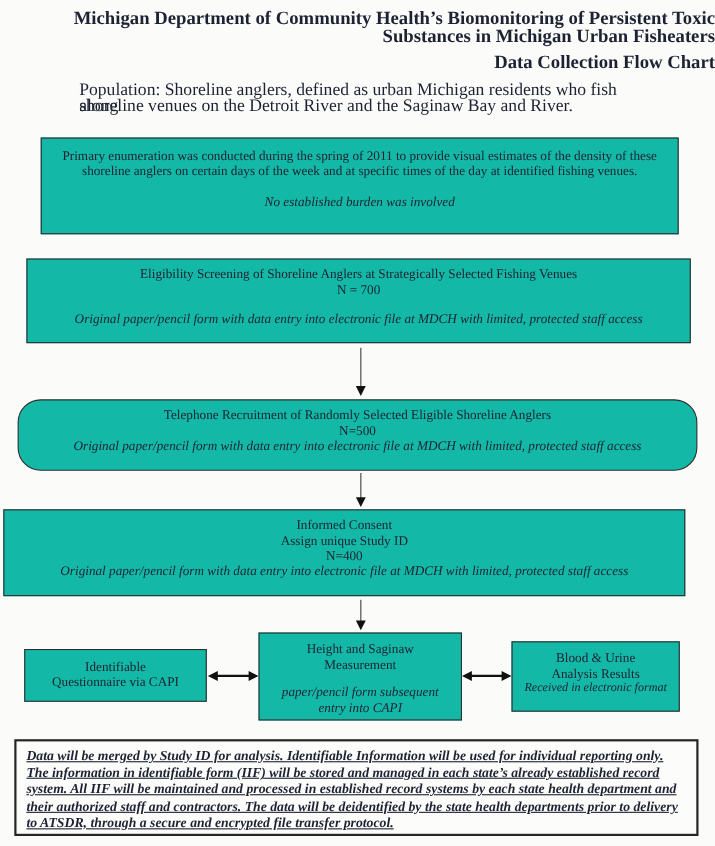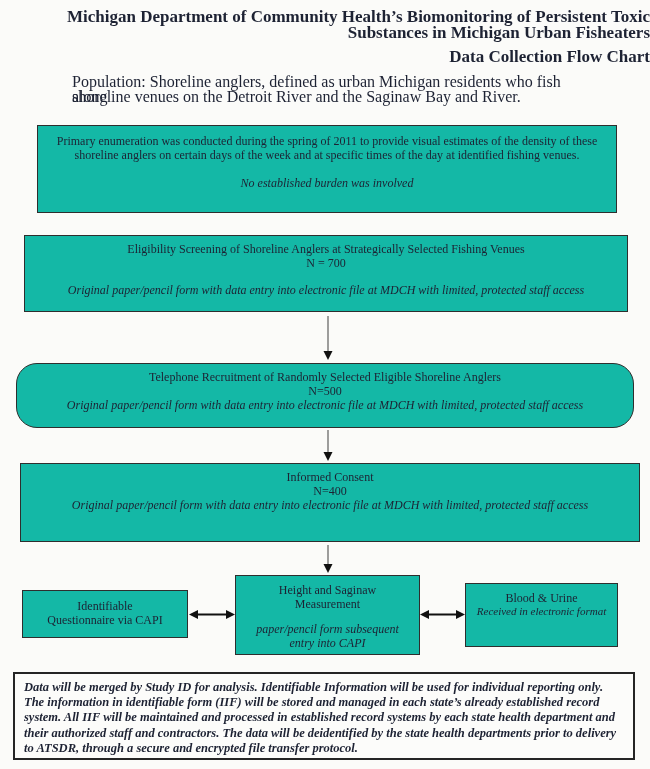--- a/index.html
+++ b/index.html
@@ -31,20 +31,21 @@
   .small-note { font-style: italic; font-size: 11px; line-height: 13px; }
   .policy-box {
     border: 2px solid #252525;
     background: #fcfcfa;
     font-size: 12.5px;
     line-height: 15.2px;
     font-style: italic;
     font-weight: 600;
     padding: 6px 9px;
     text-align: left;
+    text-decoration: underline;
   }
   svg { display: block; }
 </style>
 </head>
 <body>
 
 <div class="page">
 
   <div class="abs title-line" style="top:9px;">Michigan Department of Community Health’s Biomonitoring of Persistent Toxic</div>
   <div class="abs title-line" style="top:25px;">Substances in Michigan Urban Fisheaters</div>
@@ -83,23 +84,24 @@
     </div>
   </div>
 
   <div class="abs" style="left:322px; top:430px;">
     <svg width="12" height="32" viewBox="0 0 12 32">
       <line x1="6" y1="0" x2="6" y2="23" stroke="#6a6a6a" stroke-width="1.3"></line>
       <polygon points="1.5,22 10.5,22 6,31" fill="#111111"></polygon>
     </svg>
   </div>
 
-  <div class="abs flow-box center" style="left:20px; top:463px; width:620px; height:79px;">
+  <div class="abs flow-box center" style="left:3px; top:463px; width:620px; height:79px;">
     <div class="pad">
       <div>Informed Consent</div>
+      <div>Assign unique Study ID</div>
       <div>N=400</div>
       <div class="note">Original paper/pencil form with data entry into electronic file at MDCH with limited, protected staff access</div>
     </div>
   </div>
 
   <div class="abs" style="left:322px; top:545px;">
     <svg width="12" height="29" viewBox="0 0 12 29">
       <line x1="6" y1="0" x2="6" y2="20" stroke="#6a6a6a" stroke-width="1.3"></line>
       <polygon points="1.5,19 10.5,19 6,28" fill="#111111"></polygon>
     </svg>
@@ -132,20 +134,21 @@
     <svg width="45" height="13" viewBox="0 0 45 13">
       <line x1="7" y1="6.5" x2="38" y2="6.5" stroke="#111111" stroke-width="2"></line>
       <polygon points="0,6.5 9,2 9,11" fill="#111111"></polygon>
       <polygon points="45,6.5 36,2 36,11" fill="#111111"></polygon>
     </svg>
   </div>
 
   <div class="abs flow-box center" style="left:465px; top:583px; width:153px; height:64px;">
     <div style="padding-top:7px;">
       <div>Blood &amp; Urine</div>
+      <div>Analysis Results</div>
       <div class="small-note">Received in electronic format</div>
     </div>
   </div>
 
   <div class="abs policy-box" style="left:13px; top:672px; width:622px; height:88px;">
     <span>Data will be merged by Study ID for analysis.  Identifiable Information will be used for individual reporting only. The information in identifiable form (IIF) will be stored and managed in each state’s already established record system. All IIF will be maintained and processed in established record systems by each state health department and their authorized staff and contractors. The data will be deidentified by the state health departments prior to delivery to ATSDR, through a secure and encrypted file transfer protocol.</span>
   </div>
 
 </div>
 

